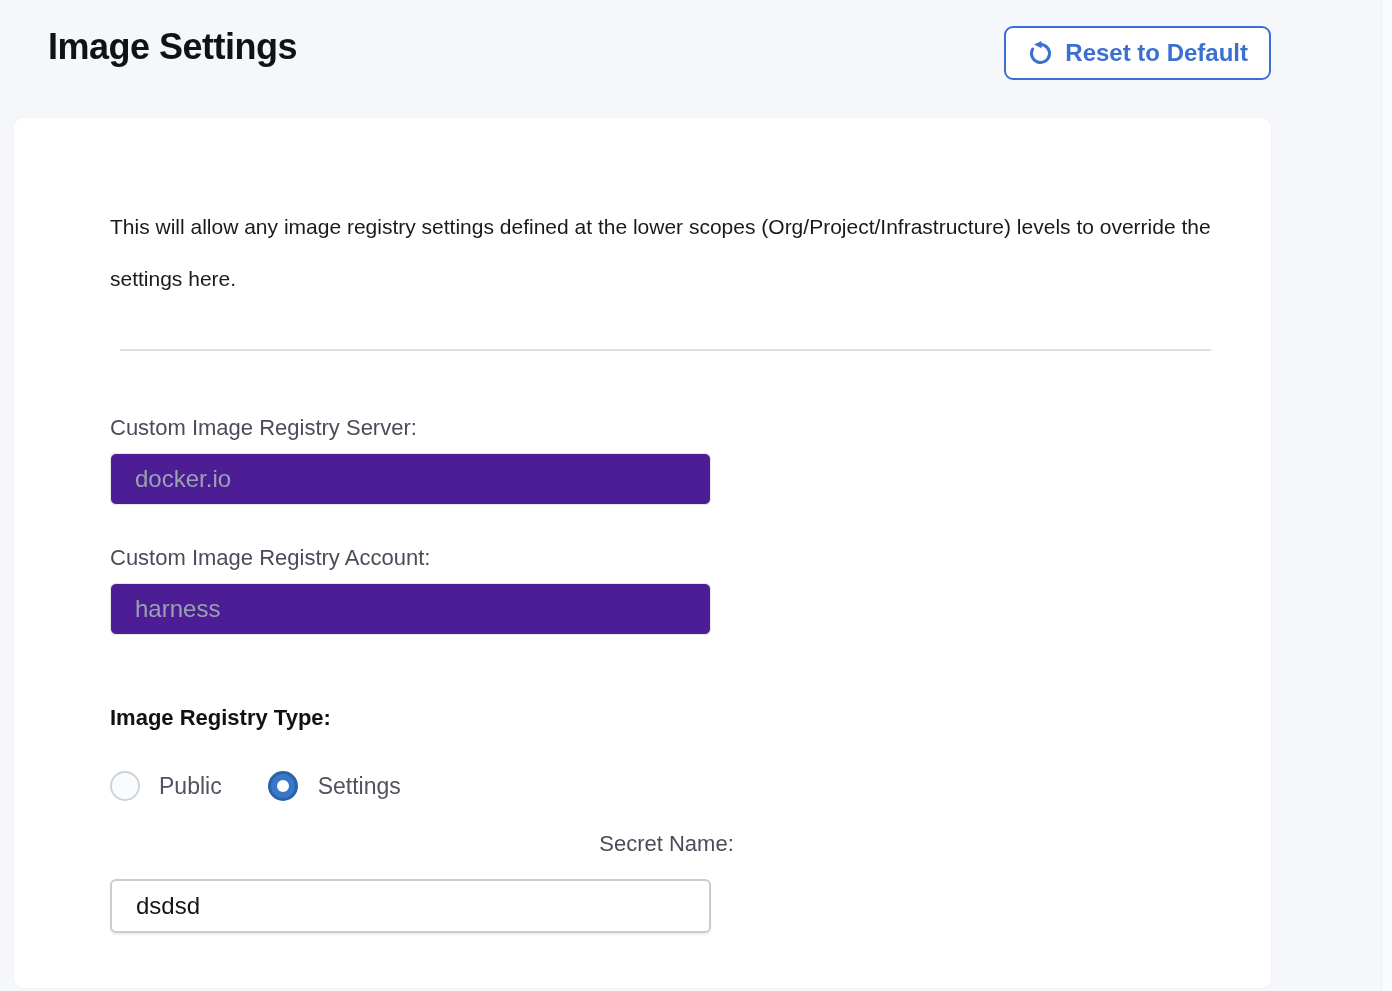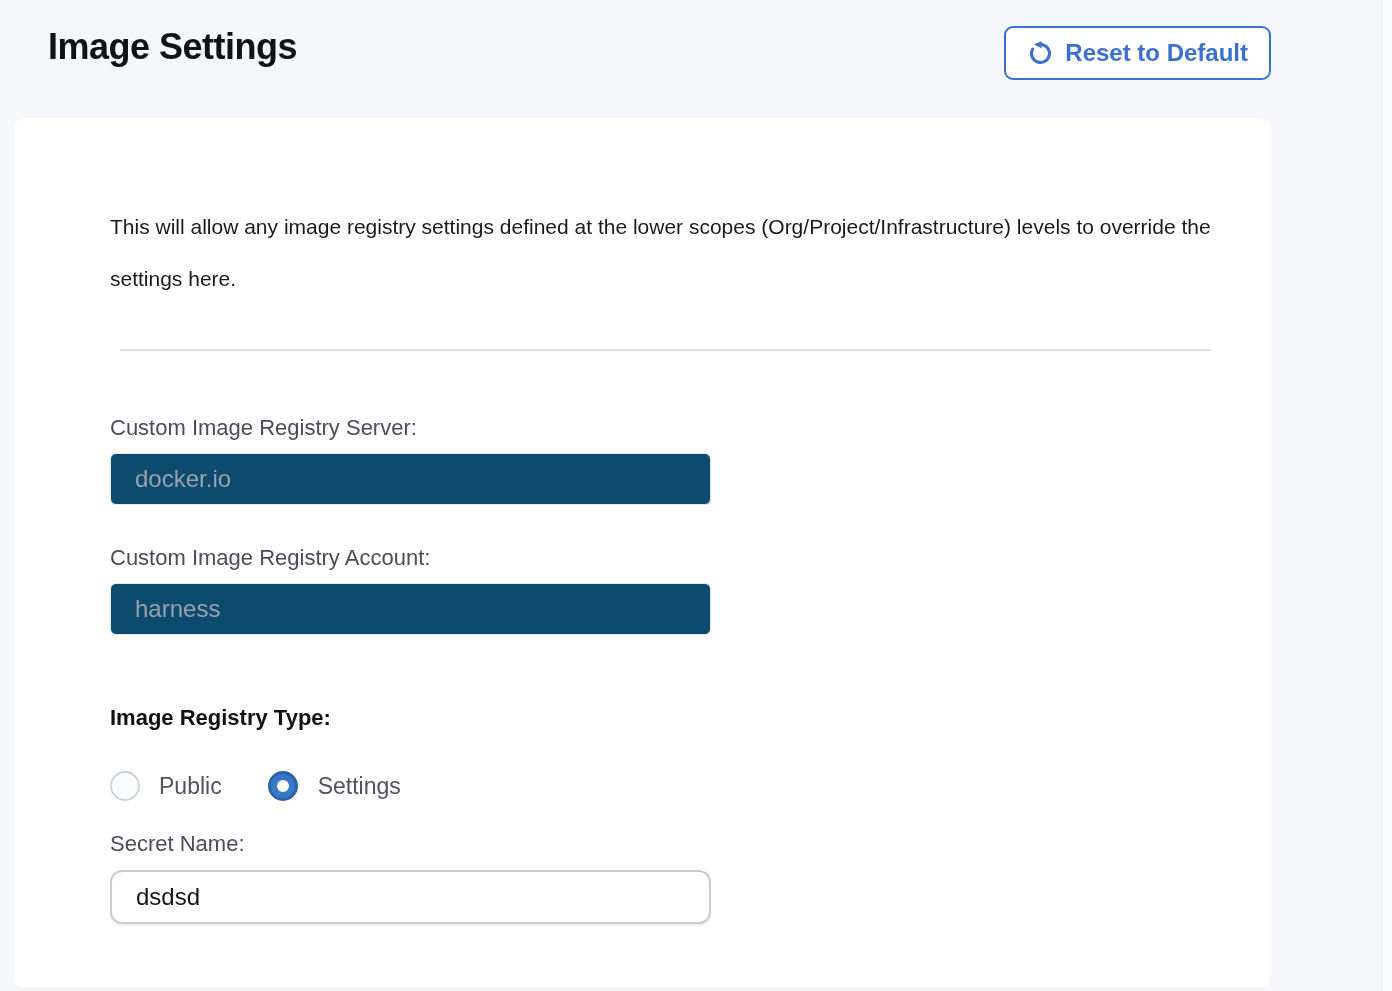--- a/index.html
+++ b/index.html
@@ -71,26 +71,26 @@
   }
   .field-server { margin-top: 64px; }
   .field-account { margin-top: 40px; }
   .input {
     display: block; width: 601px; height: 52px;
     border-radius: 6px; padding: 0 24px; font-size: 24px;
     font-family: "Liberation Sans", "DejaVu Sans", sans-serif;
     outline: none;
   }
   .input.disabled {
-    background: #0c4a6e; border: 1px solid #e3e8ed; color: #99a2ad;
+    background: #4c1d95; border: 1px solid #e3e8ed; color: #99a2ad;
   }
   .input.disabled::placeholder { color: #99a2ad; opacity: 1; }
   .input.text {
     height: 54px; background: #ffffff;
-    border: 2px solid #c9ccd4; border-radius: 12px;
+    border: 2px solid #c9ccd4; border-radius: 6px;
     color: #141519; box-shadow: 0 2px 2px rgba(40,50,70,0.08);
   }
 
   
   .type-label { margin-top: 70px; font-size: 22px; font-weight: 700; color: #101116; }
   .radio-row { margin-top: 40px; display: flex; align-items: flex-end; gap: 46px; }
   .radio-option { display: flex; align-items: center; cursor: pointer; }
   .radio {
     position: relative; width: 30px; height: 30px; border-radius: 50%;
     flex: 0 0 auto; display: inline-block;
@@ -100,21 +100,21 @@
   .radio.checked::after {
     content: ""; position: absolute; left: 50%; top: 50%;
     width: 12px; height: 12px; margin: -6px 0 0 -6px;
     border-radius: 50%; background: #ffffff;
   }
   .radio-label { margin-left: 19px; font-size: 23px; color: #50525f; }
   .radio-label.second { margin-left: 20px; }
 
   
   .field-secret { margin-top: 30px; }
-  .field-secret .field-label { margin-bottom: 13px; }
+  .field-secret .field-label { margin-bottom: 22px; text-align: center; }
 
   
   .scrollbar-track {
     position: absolute; top: 0; right: 0; width: 11px; height: 991px;
     background: #fafbfd; border-left: 1px solid #eceef2;
   }
 </style>
 </head>
 <body>
 

